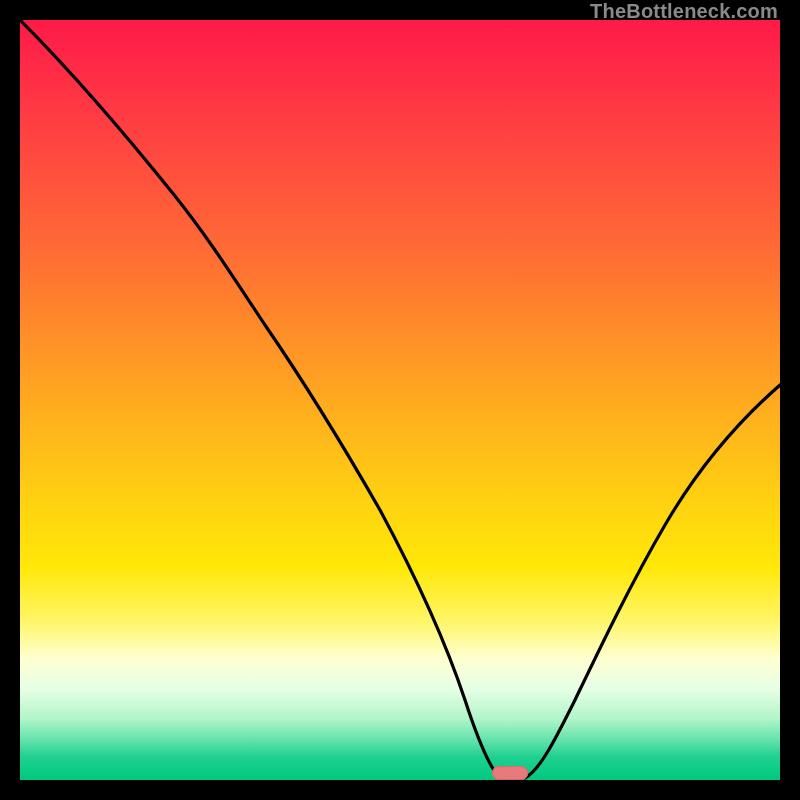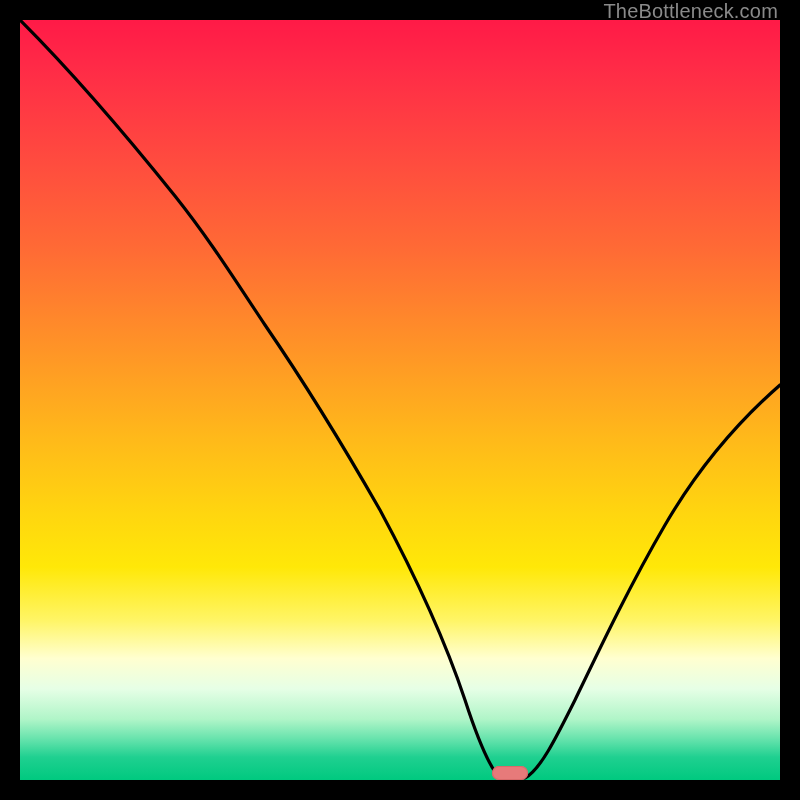--- a/index.html
+++ b/index.html
@@ -41,21 +41,21 @@
       #1fd090 97%,
       #00c97f 100%
     );
   }
   .watermark {
     position: absolute;
     top: 0px;
     right: 22px;
     color: #8a8a8a;
     font-size: 20px;
-    font-weight: 400;
+    font-weight: 700;
     letter-spacing: 0.2px;
     z-index: 5;
     user-select: none;
   }
   svg.curve {
     position: absolute;
     left: 0;
     top: 0;
     width: 760px;
     height: 760px;

